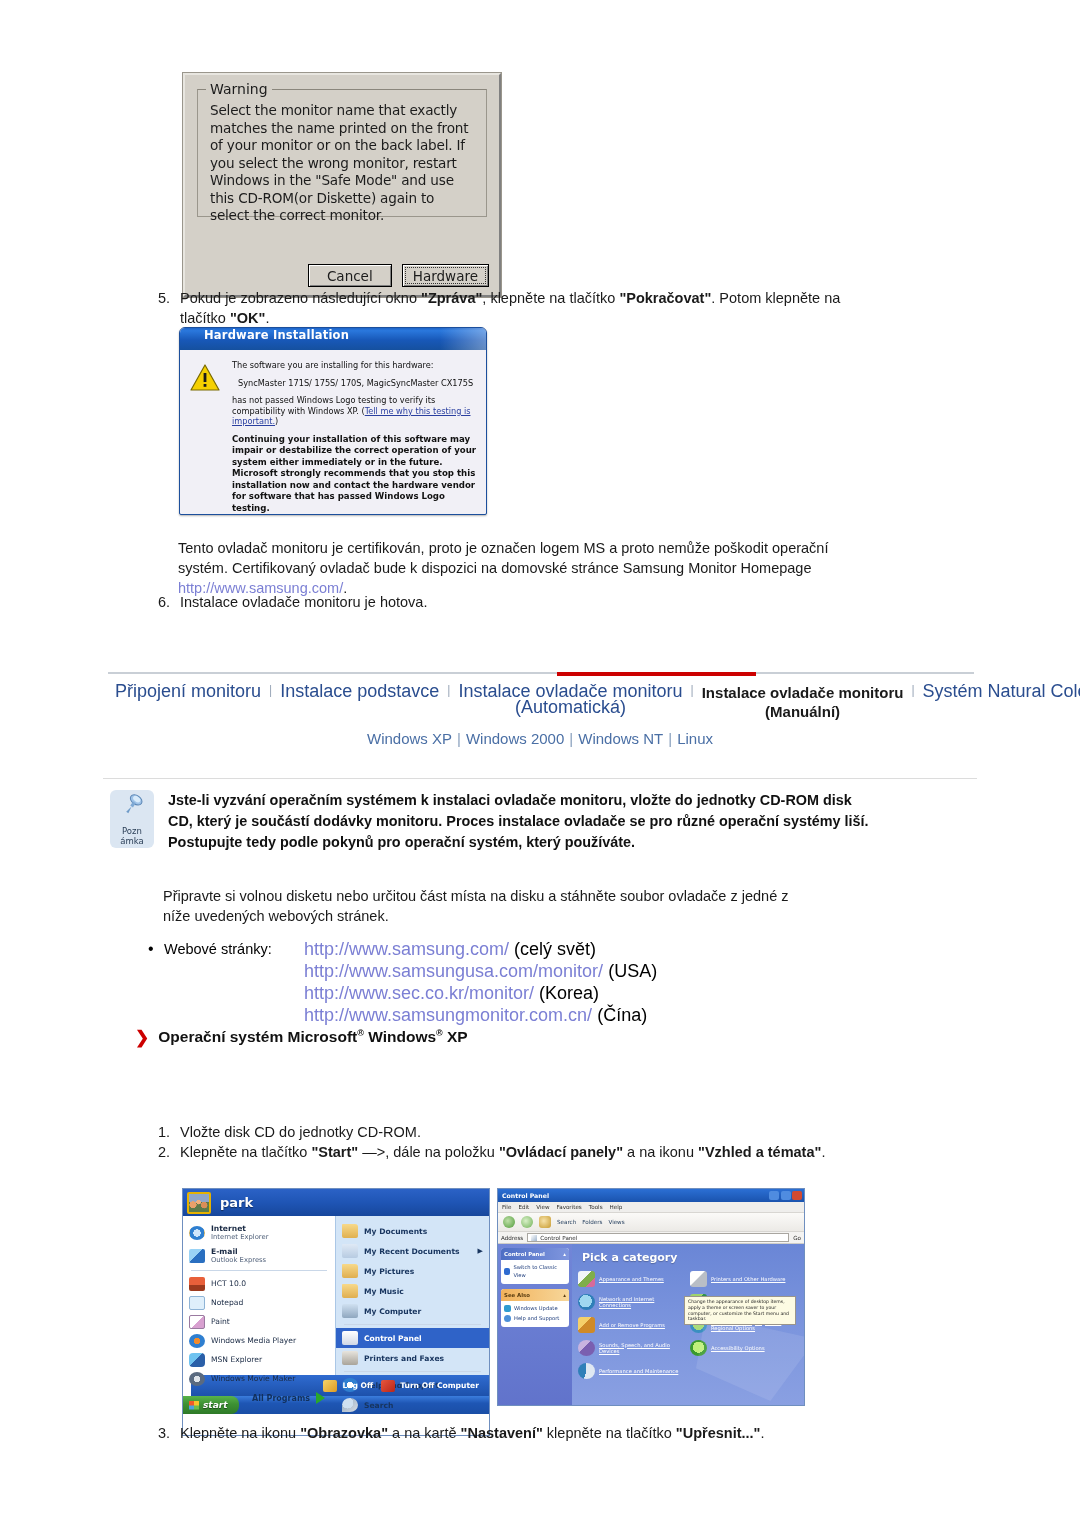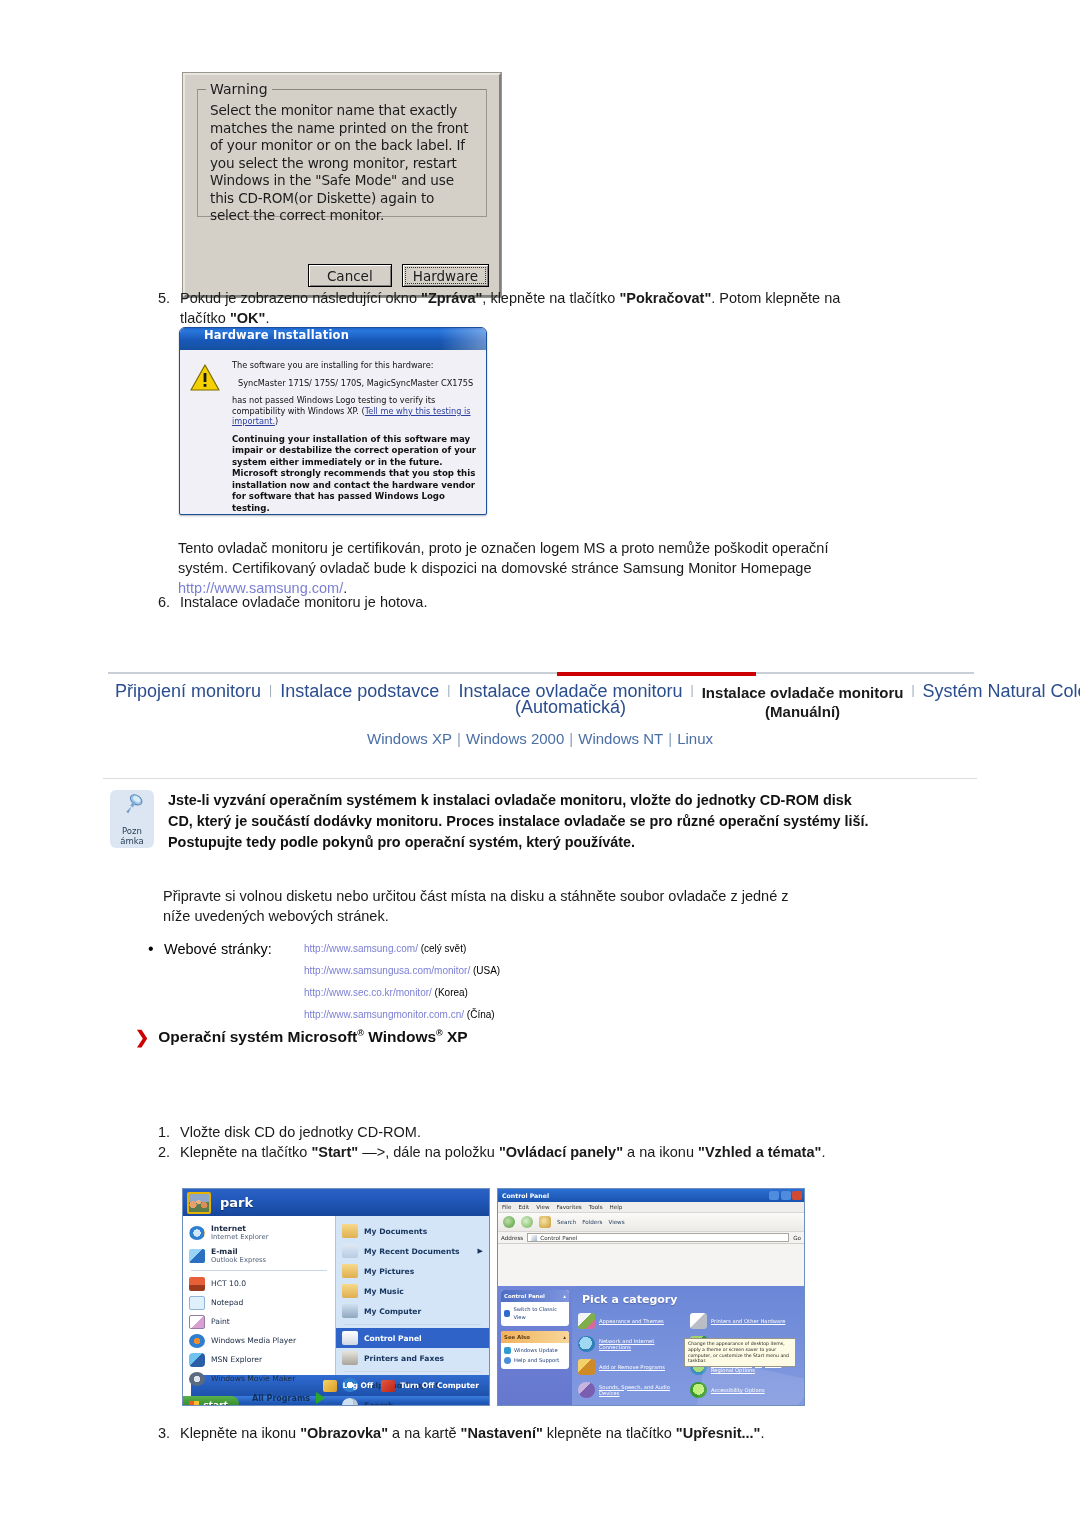--- a/index.html
+++ b/index.html
@@ -126,31 +126,31 @@
     font-family:"DejaVu Sans", sans-serif;
   }
   .note-txt { font-weight:bold; font-size:14.4px; line-height:21px; color:#111; }
 
   
   .para1 { position:absolute; left:163px; top:886px; width:700px; }
   .weblist { position:absolute; left:148px; top:938px; width:720px; }
   .weblist .row { display:flex; }
   .bullet { width:16px; flex:0 0 16px; color:#000; font-size:16px; line-height:22px; }
   .wl-label { flex:0 0 140px; font-size:14.5px; line-height:22px; }
-  .wl-urls .u { font-size:10px; line-height:22px; }
+  .wl-urls .u { font-size:18px; line-height:22px; }
 
   
   .sec-head { position:absolute; left:135px; top:1028px; display:flex; align-items:center; gap:9px; }
   .sec-head .arrow { color:#cc0000; font-size:17px; font-weight:bold; line-height:1; }
   .sec-head .t { font-weight:bold; font-size:15.5px; color:#111; }
   .sec-head sup { font-size:9px; vertical-align:super; }
 
   
   .ss { position:absolute; border:1px solid #6f8fbf; overflow:hidden; }
-  .startmenu { left:182px; top:1188px; width:308px; height:218px; background:#fff; }
+  .startmenu { left:182px; top:1188px; width:308px; height:248px; background:#fff; }
   .sm-header {
     height:27px;
     background:linear-gradient(180deg,#2b62c6 0%, #1f55b5 50%, #17479c 100%);
     display:flex; align-items:center; padding-left:4px; position:relative;
   }
   .sm-avatar {
     width:24px; height:22px; border:2px solid #e6b200; border-radius:2px;
     background:
       radial-gradient(circle at 20% 60%, #e8a06a 0 18%, transparent 19%),
       radial-gradient(circle at 48% 45%, #f0b07d 0 16%, transparent 17%),
@@ -212,21 +212,21 @@
              border-bottom:1px solid #d8d6d2; }
   .cp-tool { height:19px; background:linear-gradient(180deg,#fbfaf8,#eceae6); display:flex; align-items:center;
              gap:6px; padding-left:5px; border-bottom:1px solid #d8d6d2; font-size:5.6px; color:#26405f;
              font-family:"DejaVu Sans", sans-serif; }
   .cp-tool .circ { width:12px;height:12px;border-radius:50%; }
   .cp-addr { height:12px; background:#f4f3f1; display:flex; align-items:center; gap:4px; padding:0 3px;
              border-bottom:1px solid #cfcdc8; font-size:5.6px; color:#2a2a2a;
              font-family:"DejaVu Sans", sans-serif; }
   .cp-addrbox { flex:1; height:9px; background:#fff; border:1px solid #a9a6a0; display:flex; align-items:center;
                 gap:3px; padding-left:3px; }
-  .cp-body { display:flex; height:163px;margin-top:42px; }
+  .cp-body { display:flex; height:163px; }
   .cp-side { width:74px; background:#6375d6;
              background:linear-gradient(180deg,#7186d8 0%, #6173cb 100%); padding:4px 3px; }
   .cp-panel { background:#fff; border-radius:3px; margin-bottom:5px; overflow:hidden; }
   .cp-ph { height:12px; background:linear-gradient(90deg,#4e6ec4,#7f96de); display:flex; align-items:center;
            justify-content:space-between; padding:0 3px; color:#fff; font-size:5.4px; font-weight:bold;
            font-family:"DejaVu Sans", sans-serif; }
   .cp-ph.alt { background:linear-gradient(90deg,#f2b25c,#f7d79a); color:#5a3c10; }
   .cp-pl { padding:3px; font-size:5.2px; color:#1b3a7a; line-height:8px; font-family:"DejaVu Sans", sans-serif; }
   .cp-pl .li { display:flex; align-items:center; gap:3px; margin-bottom:2px; }
   .cp-pl .dot { width:7px;height:7px;border-radius:2px;background:#2f6bd0; }

